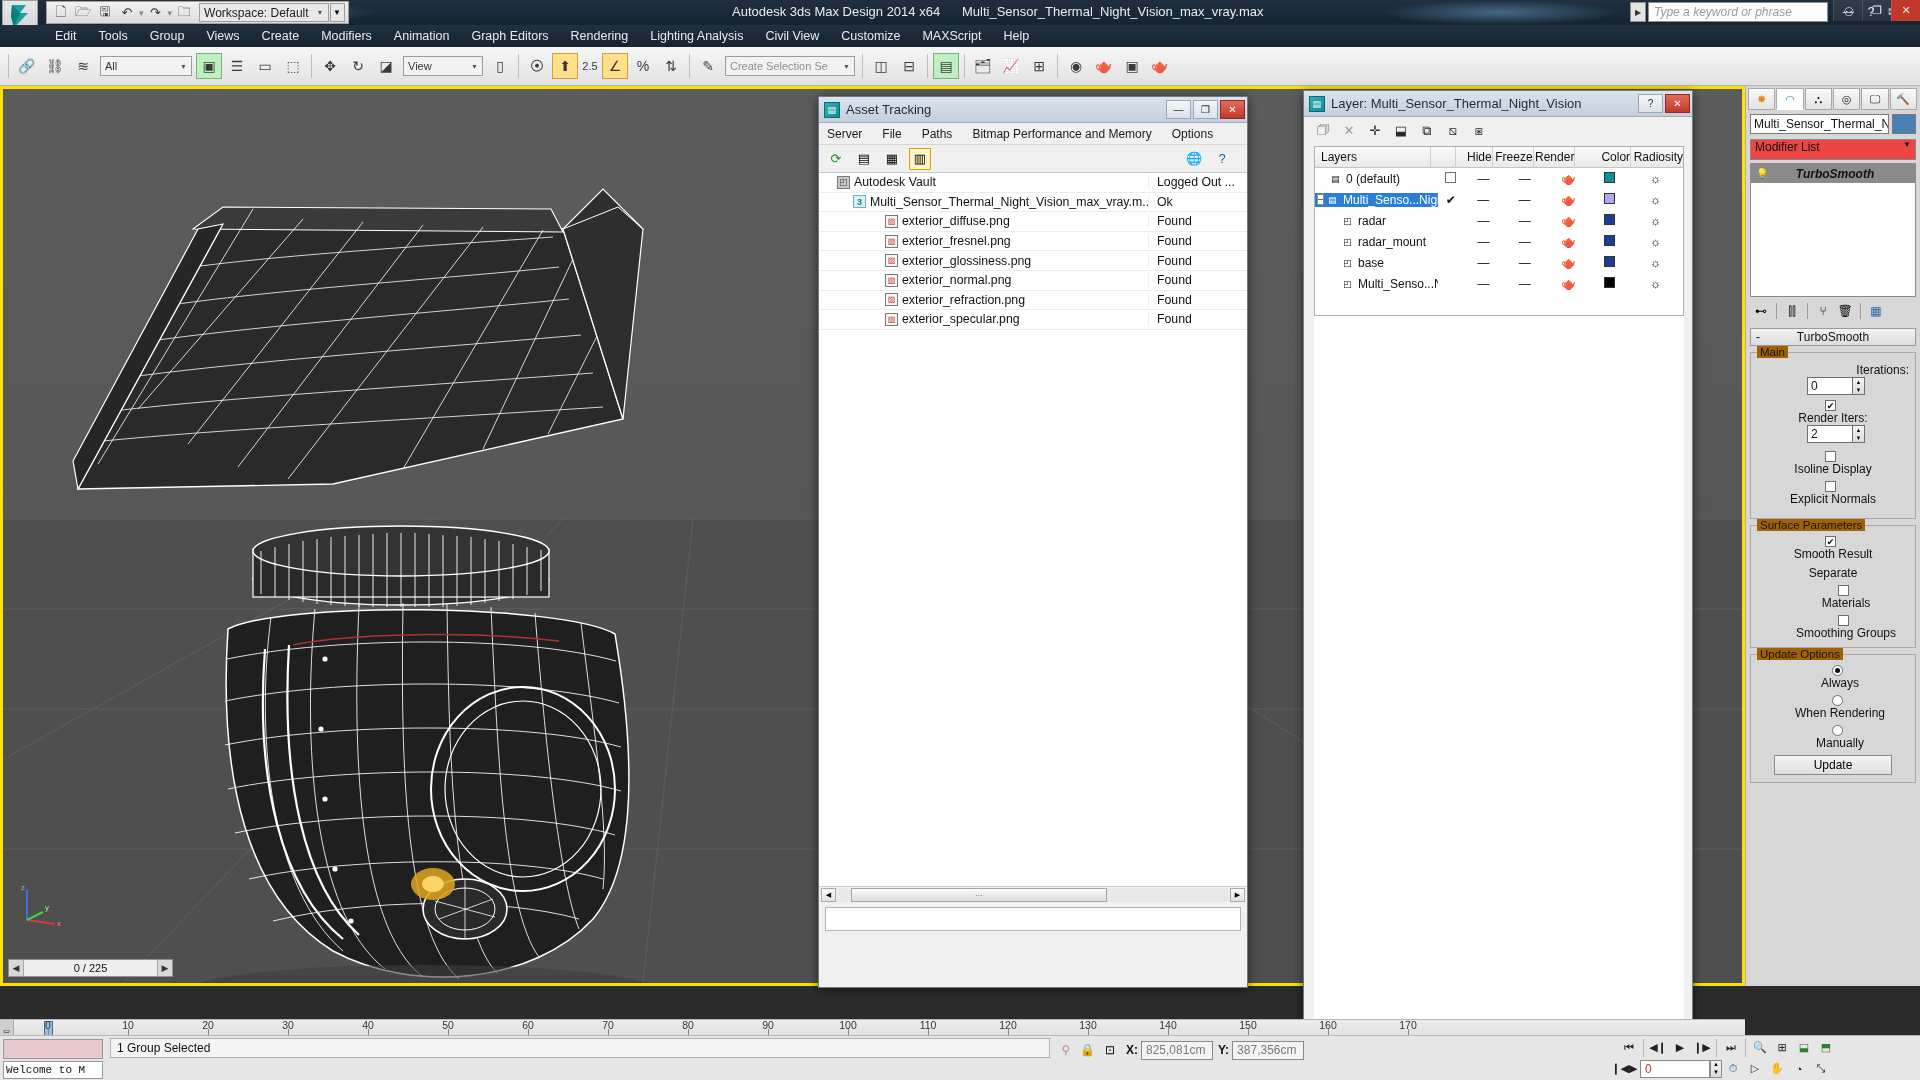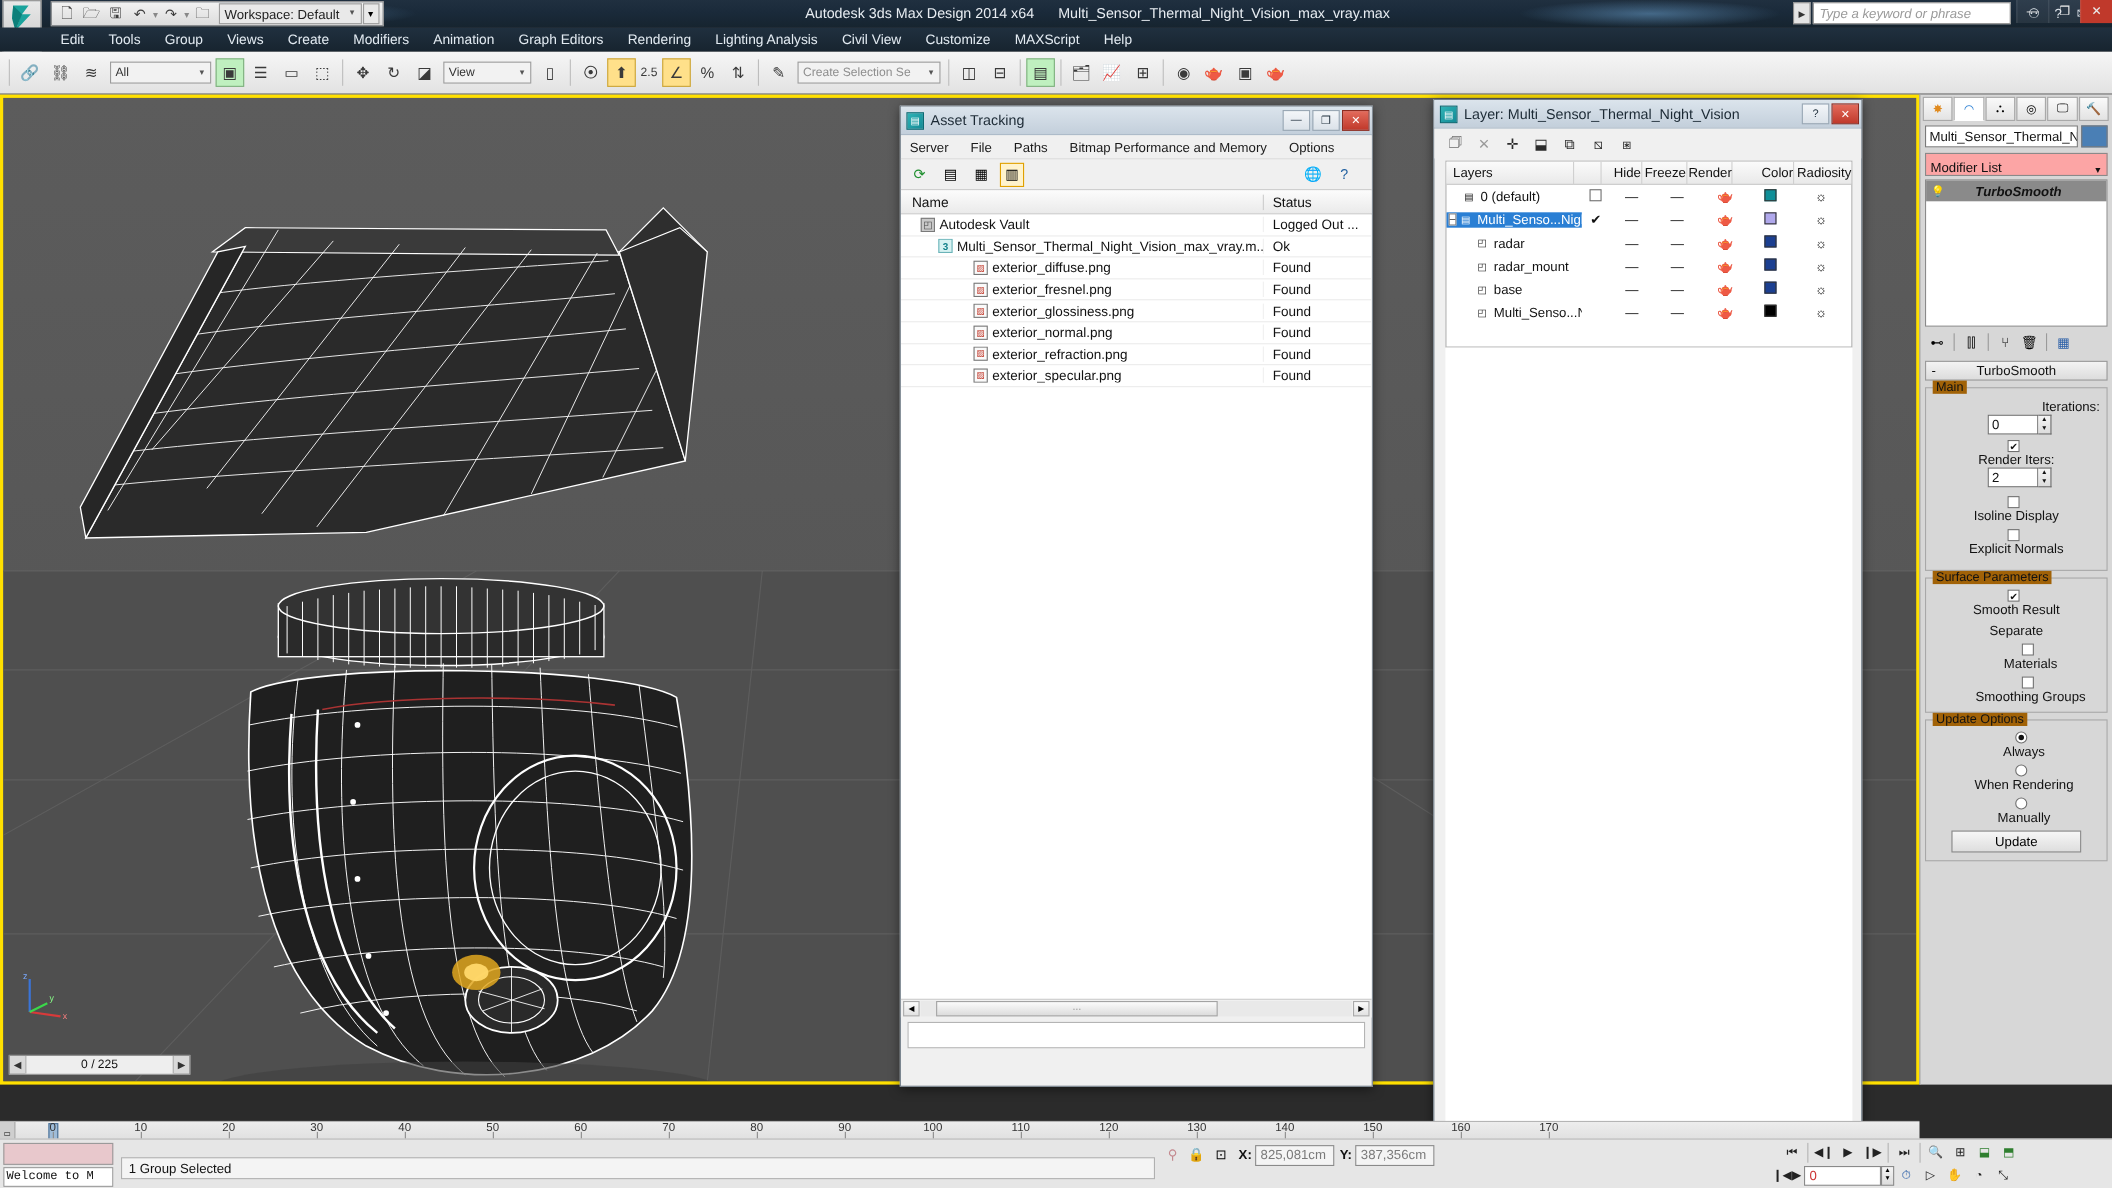--- a/index.html
+++ b/index.html
@@ -147,22 +147,22 @@
   .cmdpanel { position:absolute; left:1745px; top:86px; width:175px; height:900px;
     background:#d7d7d7; border-left:1px solid #b0b0b0; }
   .cp-tabs { display:flex; height:24px; padding:2px 2px 0 2px; }
   .cp-tabs .t { flex:1; margin-right:1px; background:linear-gradient(180deg,#fafafa,#e3e3e3);
     border:1px solid #a9a9a9; display:flex; align-items:center; justify-content:center; font-size:11px; }
   .cp-tabs .t.on { background:#fff; border-bottom-color:#fff; }
   .cp-name { display:flex; margin:4px 4px 0 4px; }
   .cp-name input, .cp-name .nmbox { flex:1; height:20px; border:1px solid #7a7a7a; background:#fff;
     font-size:12px; padding:0 3px; display:flex; align-items:center; color:#111; overflow:hidden; white-space:nowrap;}
   .cp-name .color { width:24px; height:20px; margin-left:3px; border:1px solid #7a7a7a; background:#4a7fb5; }
-  .cp-modlist { margin:5px 4px 0 4px; height:21px; border:1px solid #8a8a8a; background:#fca5a5;
-    display:flex; align-items:flex-end; padding:0 4px; font-size:12px; color:#111; }
+  .cp-modlist { margin:5px 4px 0 4px; height:21px; border:1px solid #8a8a8a; background:#ef4444;
+    display:flex; align-items:flex-start; padding:0 4px; font-size:12px; color:#111; }
   .cp-modlist .dd { margin-left:auto; font-size:8px; }
   .cp-stack { margin:3px 4px 0 4px; height:134px; border:1px solid #8a8a8a; background:#fff; }
   .cp-stack .item { height:19px; background:#8a8a8a; color:#111; display:flex; align-items:center;
     padding-left:4px; font-style:italic; font-weight:bold; font-size:12px; justify-content:center; position:relative;}
   .cp-stack .item .bulb { position:absolute; left:5px; font-style:normal; font-weight:normal; font-size:10px;}
   .cp-stackbtns { display:flex; align-items:center; margin:3px 4px 0 4px; height:22px; }
   .cp-stackbtns .b { width:22px; height:20px; display:flex; align-items:center; justify-content:center; font-size:12px; }
   .cp-stackbtns .vs { width:1px; height:16px; background:#9a9a9a; margin:0 4px; }
   .roll { margin:6px 4px 0 4px; }
   .roll-hd { height:18px; background:linear-gradient(180deg,#f3f3f3,#dcdcdc); border:1px solid #9a9a9a;
@@ -195,21 +195,21 @@
   .ruler .cursor { position:absolute; top:1px; width:9px; height:19px; background:#9fbcd8; border:1px solid #4a6f94; }
 
   
   .bottom { position:absolute; left:0; top:1035px; width:1920px; height:45px; background:#e6e6e6;
     border-top:1px solid #b8b8b8; }
   .mxslisten { position:absolute; left:3px; top:3px; width:100px; height:20px; background:#e8c8cc;
     border:1px solid #9a9a9a; }
   .mxsmacro { position:absolute; left:3px; top:25px; width:100px; height:18px; background:#fff;
     border:1px solid #9a9a9a; font-family:"Liberation Mono", monospace; font-size:11px;
     color:#111; padding-left:2px; overflow:hidden; white-space:nowrap; display:flex; align-items:center;}
-  .statline1 { position:absolute; left:110px; top:16px; width:940px; height:20px; background:#f4f4f4;
+  .statline1 { position:absolute; left:110px; top:2px; width:940px; height:20px; background:#f4f4f4;
     border:1px solid #b0b0b0; font-size:12px; color:#111; padding-left:6px; display:flex; align-items:center; }
   .statline2 { position:absolute; left:110px; top:25px; width:940px; height:19px; background:#f4f4f4;
     border:1px solid #b0b0b0; font-size:12px; color:#111; padding-left:6px; display:flex; align-items:center; }
   .coordbar { position:absolute; left:1055px; top:3px; height:22px; display:flex; align-items:center; }
   .coordbar .cic { width:22px; height:20px; display:flex; align-items:center; justify-content:center; font-size:12px; }
   .coordbar .lab { font-size:12px; color:#111; margin:0 3px 0 5px; font-weight:bold; }
   .coordbar .fld { width:72px; height:19px; border:1px solid #8a8a8a; background:#f4f4f4;
     font-size:12px; color:#7a7a7a; display:flex; align-items:center; padding-left:4px; }
   .animctl { position:absolute; right:2px; top:1px; width:300px; height:44px; }
   .animrow { display:flex; align-items:center; height:21px; }
@@ -550,24 +550,20 @@
       <div class="b" style="color:#1f8f2f">⟳</div>
       <div class="b">▤</div>
       <div class="b">▦</div>
       <div class="b sel">▥</div>
       <div class="right">
         <div class="b" style="color:#1f5fa0">🌐</div>
         <div class="b" style="color:#1f5fa0">?</div>
       </div>
     </div>
 
-    <div class="at-head">
-      <div class="c1">Name</div>
-      <div class="c2">Status</div>
-    </div>
 
     <div class="at-list">
       <div class="at-row">
         <div class="n" style="padding-left:18px">
             <span class="ic vault">◰</span>
           <span>Autodesk Vault</span>
           </div>
         <div class="s">Logged Out ...</div>
       </div>
       <div class="at-row">

